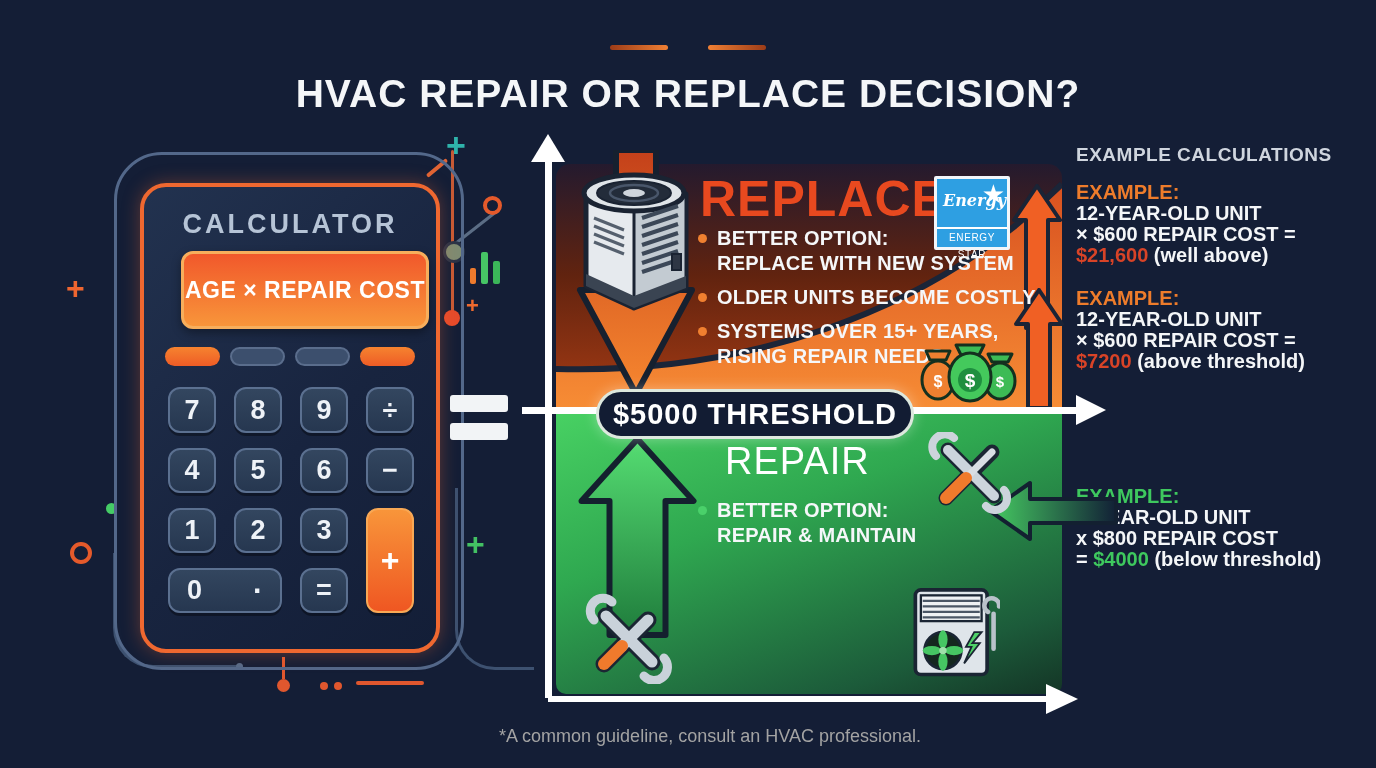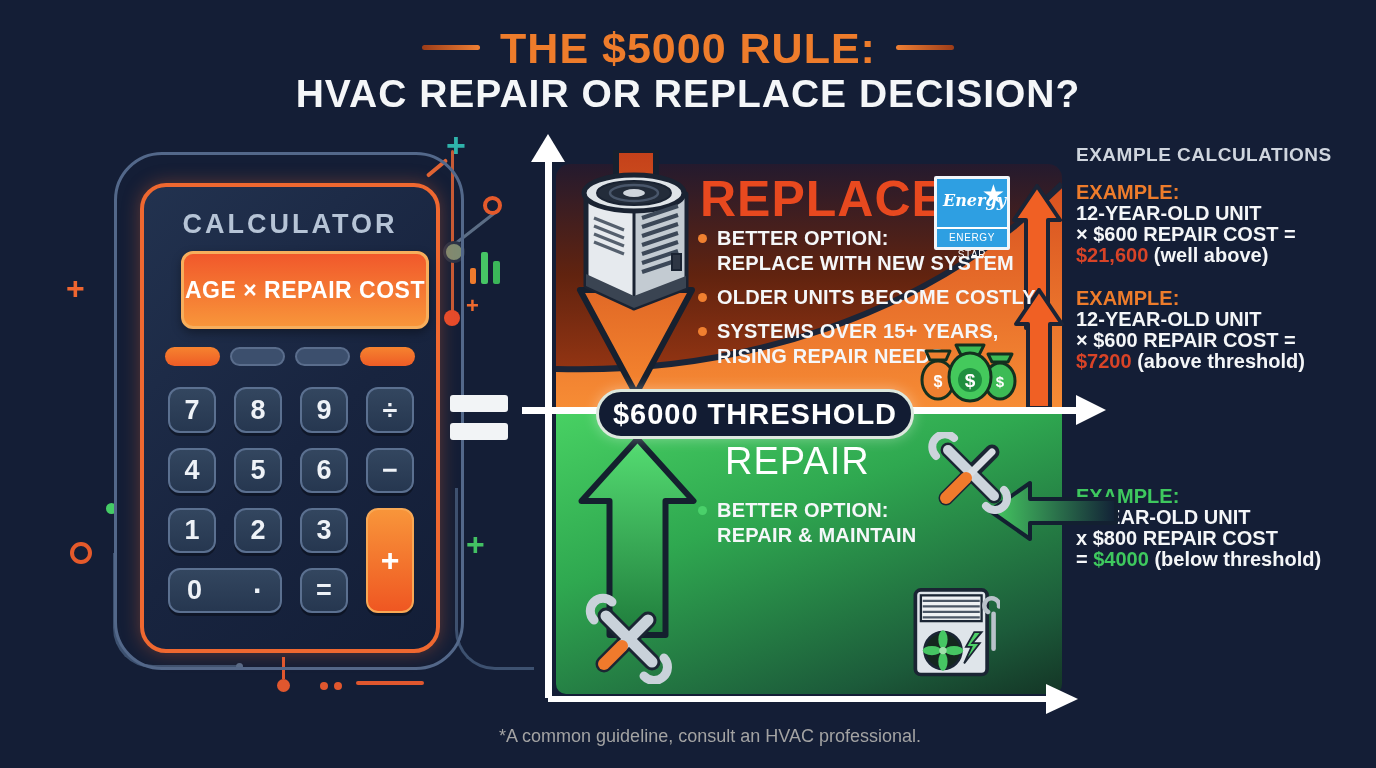--- a/index.html
+++ b/index.html
@@ -101,21 +101,21 @@
   .ring{border-radius:50%;box-sizing:border-box;}
   .dotc{border-radius:50%;}
   .lshape{border-left:3px solid #3d5170;border-bottom:3px solid #3d5170;border-bottom-left-radius:40px;}
   svg{display:block;}
 </style>
 </head>
 <body>
 
 <div class="canvas">
 
-  <div class="abs title-line1"><span class="dash"></span><span>THE $5000 RULE:</span><span class="dash r"></span></div>
+  <div class="abs title-line1"><span class="dash"></span><span class="dash r"></span></div>
   <div class="abs title-line2">HVAC REPAIR OR REPLACE DECISION?</div>
 
   <div class="abs plus" style="left:66px;top:272px;font-size:32px;color:#ef6630;">+</div>
   <div class="abs dotc" style="left:106px;top:503px;width:11px;height:11px;background:#45cc66;"></div>
   <div class="abs ring" style="left:70px;top:542px;width:22px;height:22px;border:4px solid #e55a2b;"></div>
   <div class="abs lshape" style="left:113px;top:553px;width:126px;height:112px;"></div>
   <div class="abs lshape" style="left:455px;top:488px;width:76px;height:179px;"></div>
   <div class="abs dotc" style="left:236px;top:663px;width:7px;height:7px;background:#566b89;"></div>
   <div class="abs" style="left:282px;top:657px;width:3px;height:22px;background:#e0572e;"></div>
   <div class="abs dotc" style="left:277px;top:679px;width:13px;height:13px;background:#e0572e;"></div>
@@ -269,21 +269,21 @@
   <svg class="abs" style="left:1014px;top:288px;z-index:2;" width="50" height="122" viewBox="0 0 50 122">
     <polygon points="25,2 48,36 36,36 36,120 14,120 14,36 2,36" fill="#f06024" stroke="#1b2436" stroke-width="4" stroke-linejoin="round"></polygon>
   </svg>
 
   <div class="abs axis yaxis"></div>
   <div class="abs yaxis-head"></div>
   <div class="abs axis xaxis"></div>
   <div class="abs xaxis-head"></div>
   <div class="abs thline"></div>
   <div class="abs thline-head"></div>
-  <div class="abs threshold-pill">$6000 THRESHOLD</div>
+  <div class="abs threshold-pill">$5000 THRESHOLD</div>
 
   <svg class="abs" style="left:575px;top:435px;z-index:2;" width="125" height="205" viewBox="0 0 120 205">
     <defs>
         <linearGradient id="gUp" x1="0" y1="0" x2="0" y2="1">
       <stop offset="0" stop-color="#55dd72"></stop>
           <stop offset="1" stop-color="#1f7c3c"></stop>
         </linearGradient>
       </defs>
     <polygon points="60,4 116,66 88,66 88,200 32,200 32,66 4,66" fill="url(#gUp)" stroke="#14202e" stroke-width="6" stroke-linejoin="round"></polygon>
   </svg>

